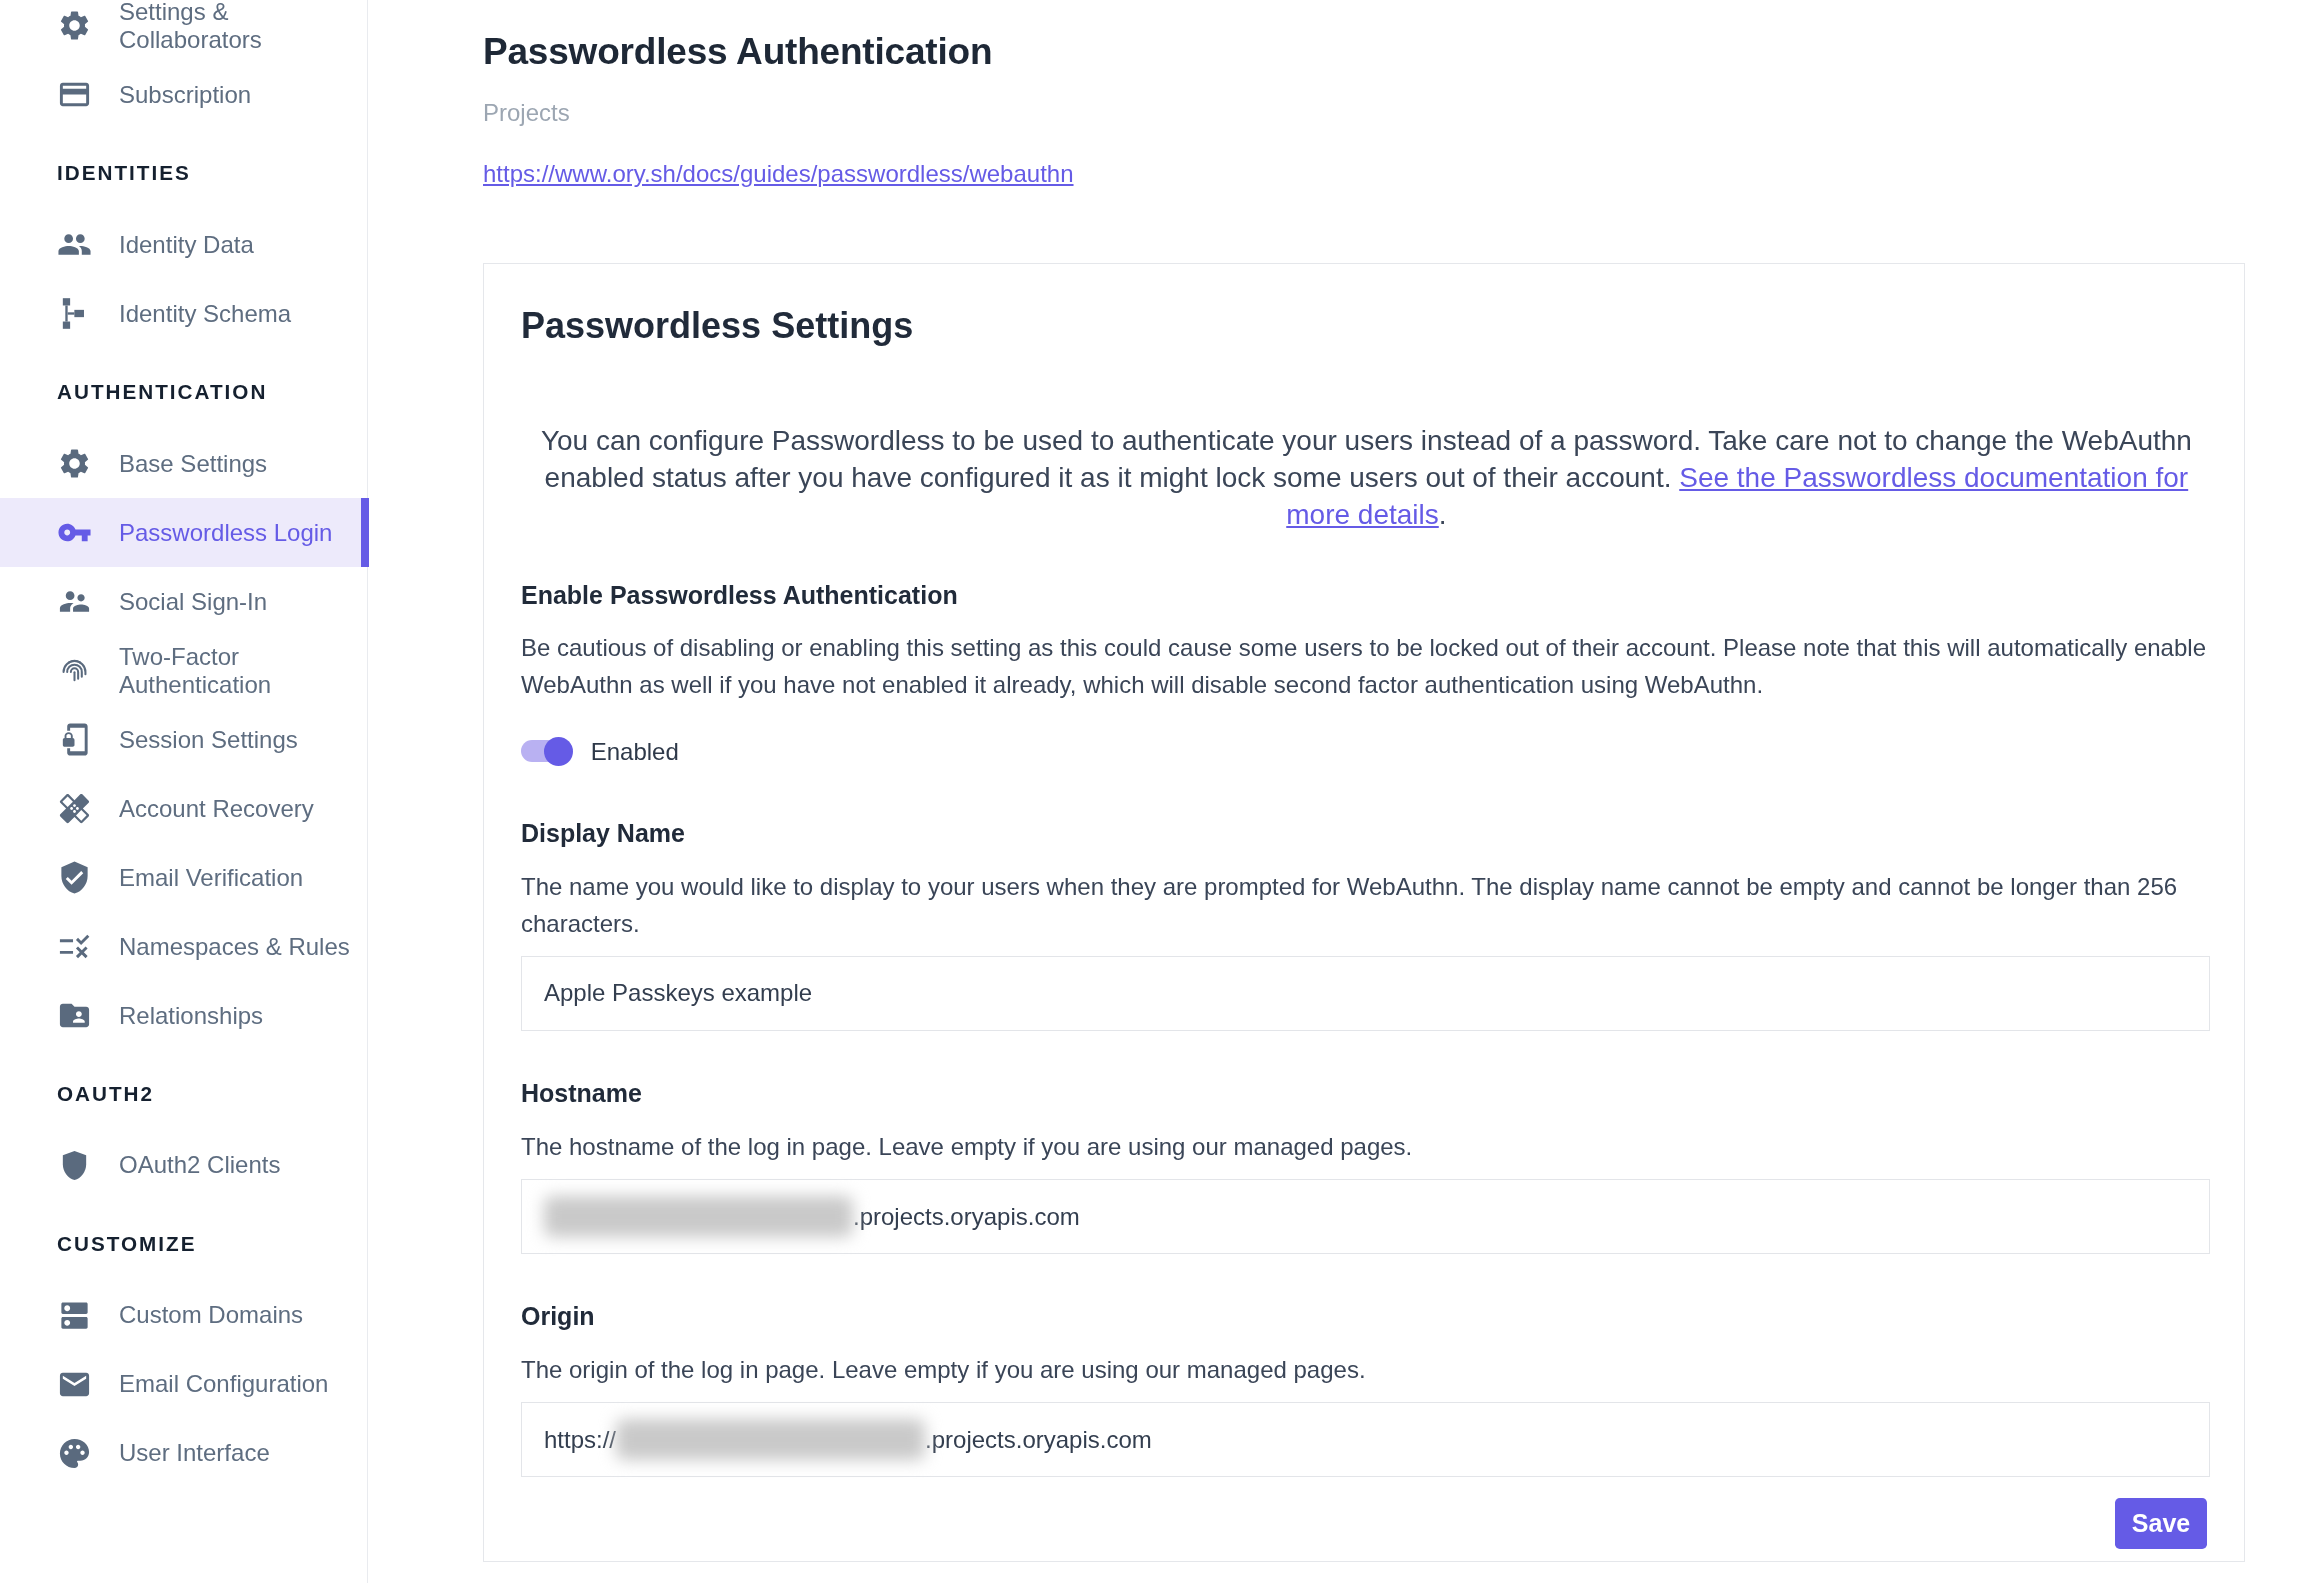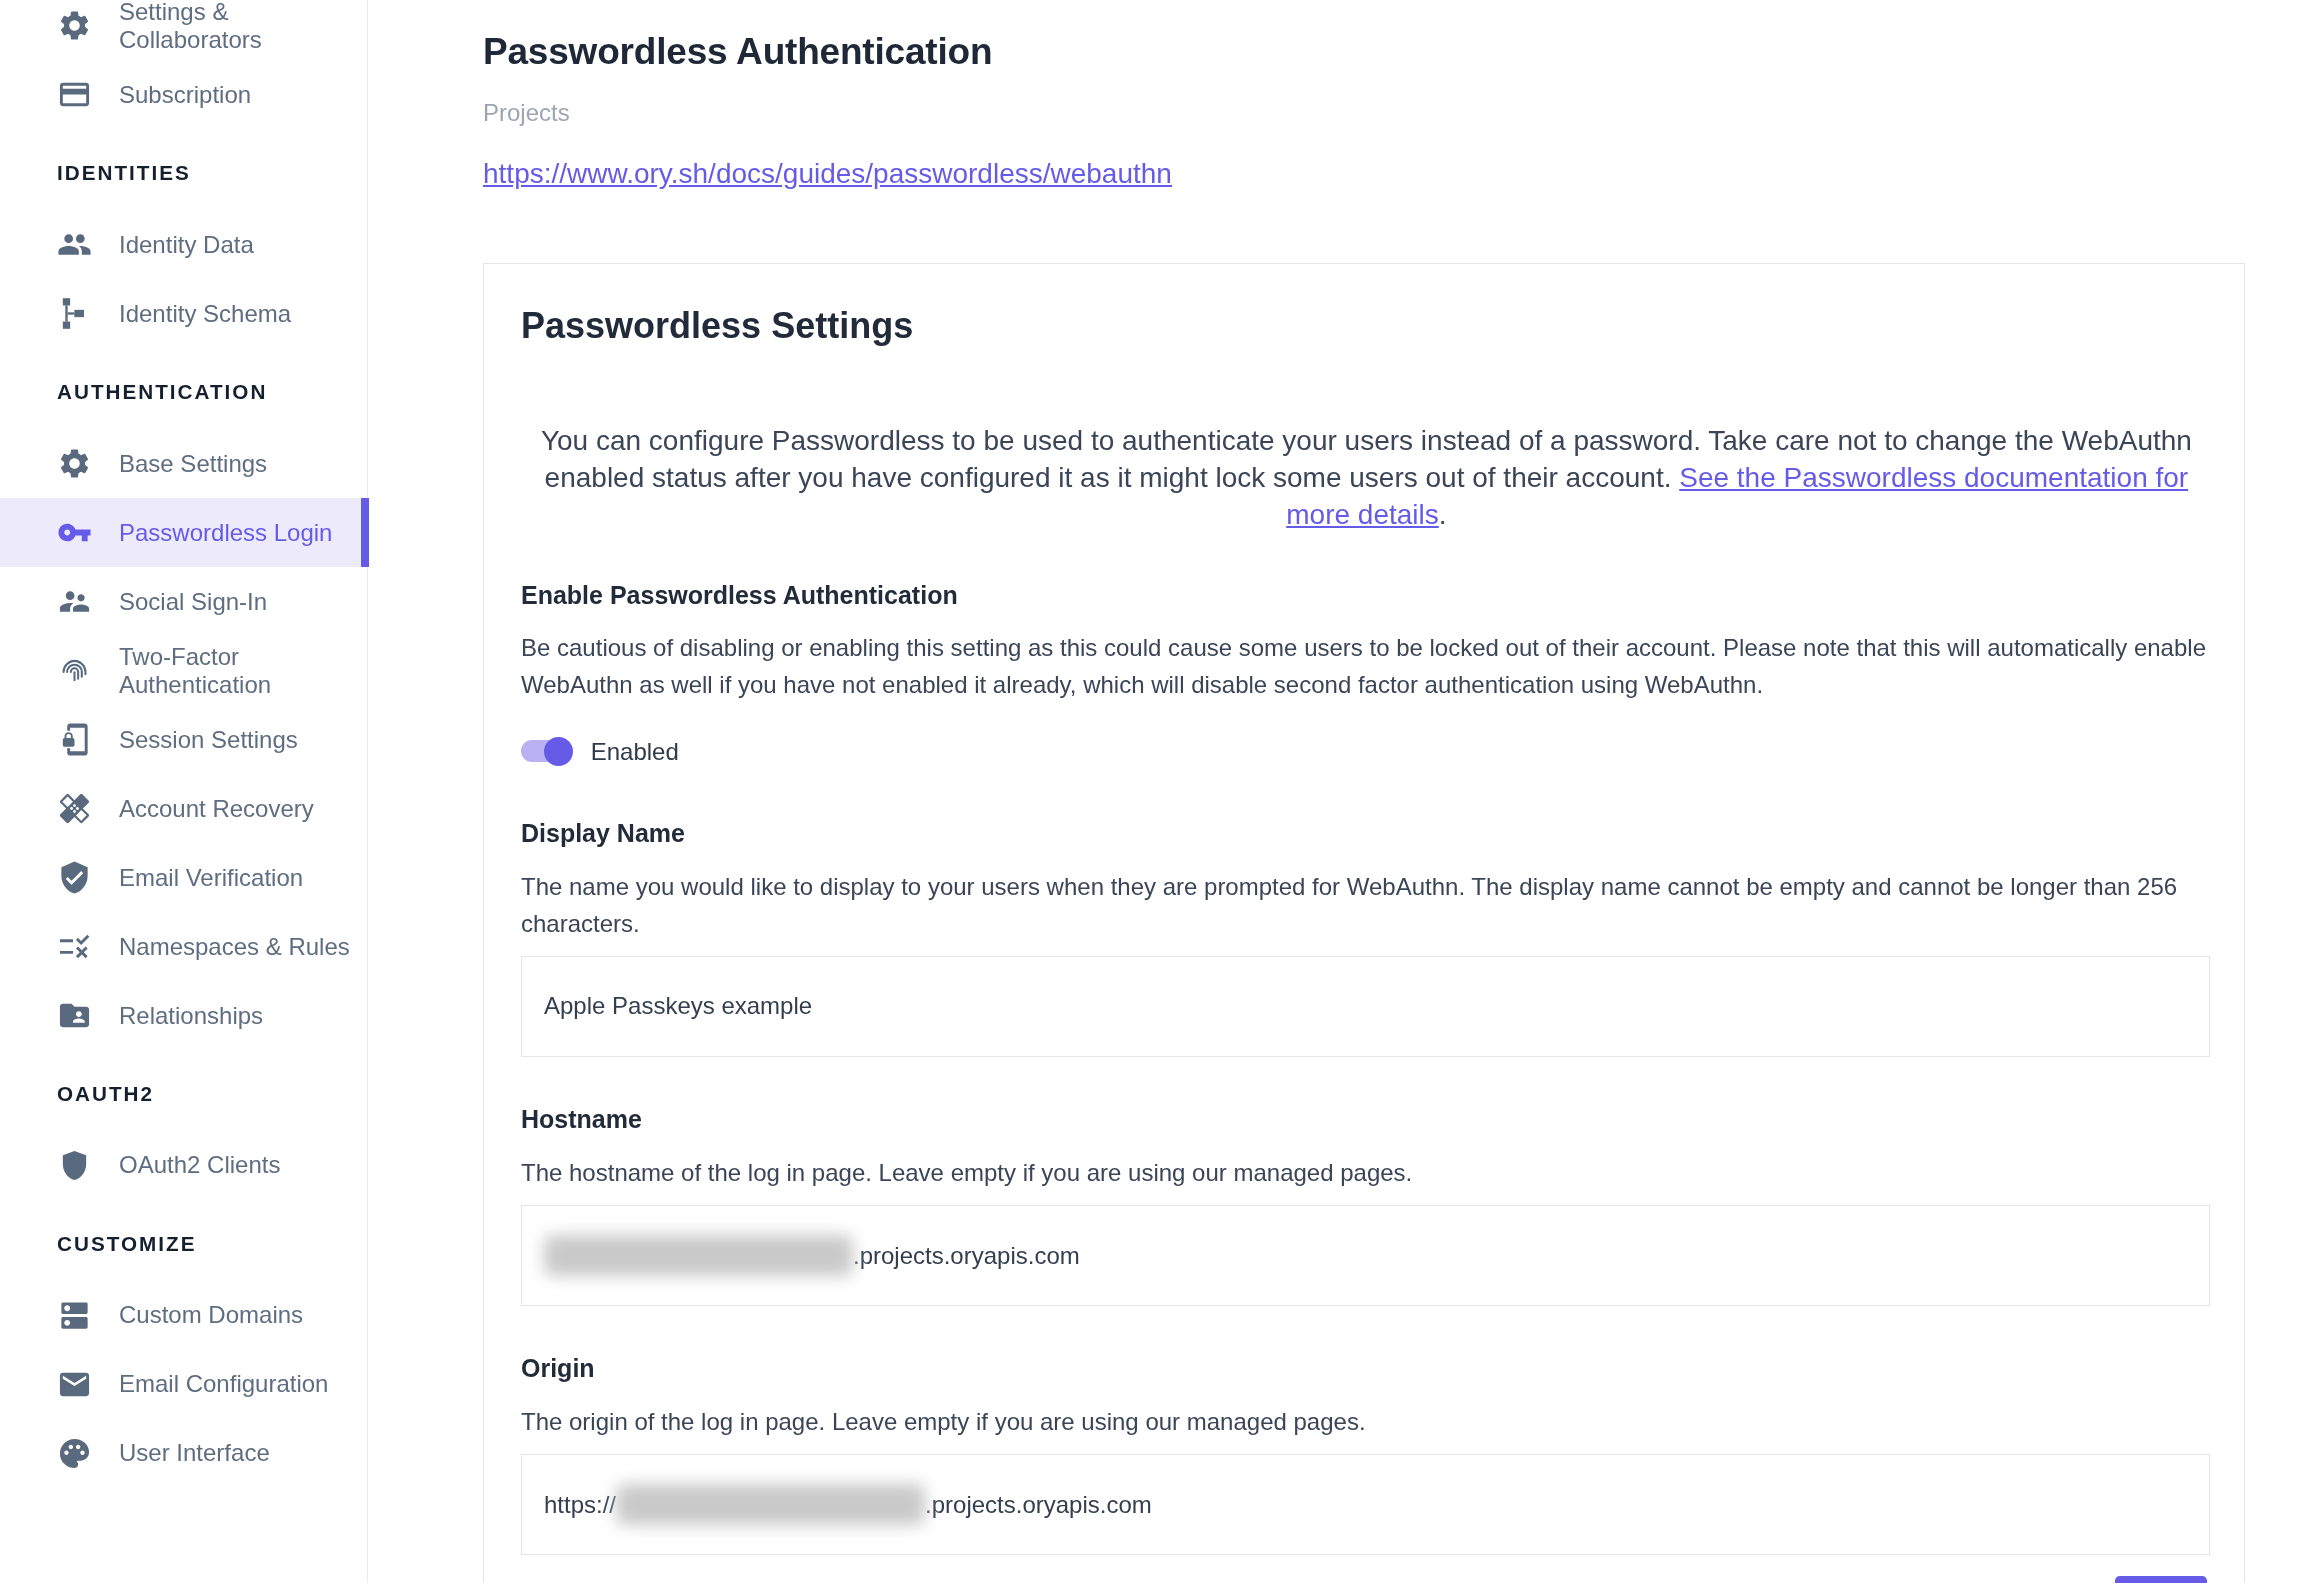--- a/index.html
+++ b/index.html
@@ -22,37 +22,37 @@
   .s-item .ic svg{width:35px;height:35px;display:block;}
   .s-item.sel{background:var(--accent-bg);color:var(--accent);}
   .s-item.sel .ic{color:var(--accent);}
   .s-item.sel .bar{position:absolute;right:-1.6px;top:0;width:8px;height:100%;background:var(--accent);}
   .s-head{height:69px;margin-top:9.5px;margin-bottom:2.4px;display:flex;align-items:center;
     padding-left:57px;font-size:20.7px;font-weight:700;letter-spacing:2px;color:var(--ink-sechead);}
   
   .main{position:absolute;left:402px;top:0;right:0;bottom:0;padding:29px 0 0 81px;}
   .page-title{font-size:37px;font-weight:700;color:var(--ink-dark);line-height:45px;letter-spacing:-0.2px;}
   .crumb{margin-top:24px;font-size:24px;line-height:29px;color:var(--ink-gray);}
-  .doclink{display:inline-block;margin-top:32px;font-size:28px;line-height:29px;
+  .doclink{display:inline-block;margin-top:32px;font-size:24px;line-height:29px;
     color:var(--accent);text-decoration:underline;cursor:pointer;}
   
   .card{margin-top:75px;width:1762px;background:var(--white);
     border:1.6px solid var(--border-card);padding:40px 37px 12px 37px;}
   .card h2{font-size:36px;line-height:43px;font-weight:700;color:var(--ink-head);}
   .intro{margin-top:75px;padding-left:4.8px;font-size:28px;line-height:37px;color:var(--ink-body);text-align:center;}
   .intro a{color:var(--accent);text-decoration:underline;cursor:pointer;}
   .f-label{margin-top:46px;font-size:25px;line-height:32px;font-weight:700;color:var(--ink-head);}
   .f-desc{margin-top:19px;font-size:24px;line-height:37px;color:var(--ink-body);}
   .enable-desc{margin-top:17.5px;}
   .toggle-row{margin-top:30px;height:38px;display:flex;align-items:center;gap:20.7px;}
   .switch{position:relative;width:49px;height:24px;cursor:pointer;}
   .switch .trk{position:absolute;left:0;top:0.8px;width:49px;height:22px;border-radius:11px;background:var(--track);}
   .switch .knob{position:absolute;right:-3.2px;top:-2.4px;width:29px;height:29px;border-radius:50%;background:var(--accent);}
   .toggle-label{font-size:24px;color:#2E3949;}
-  .input{margin-top:14.3px;width:1689px;height:101px;border:1.6px solid var(--border-input);background:var(--white);
+  .input{margin-top:14.3px;width:1689px;height:75px;border:1.6px solid var(--border-input);background:var(--white);
     display:flex;align-items:center;padding-left:22px;font-size:24px;color:var(--input-text);}
   input.input{display:block;line-height:80px;outline:none;
     font-family:"Liberation Sans","DejaVu Sans",sans-serif;}
   .blurblob{display:inline-block;width:309px;height:41px;border-radius:8px;
     background:var(--blur-blob);filter:blur(8px);vertical-align:middle;}
   .save-row{margin-top:20.7px;display:flex;justify-content:flex-end;}
   .save{width:92px;height:51px;border:none;border-radius:4.8px;background:var(--accent);
     color:#fff;font-size:25px;font-weight:700;cursor:pointer;
     font-family:"Liberation Sans","DejaVu Sans",sans-serif;}
 </style>

